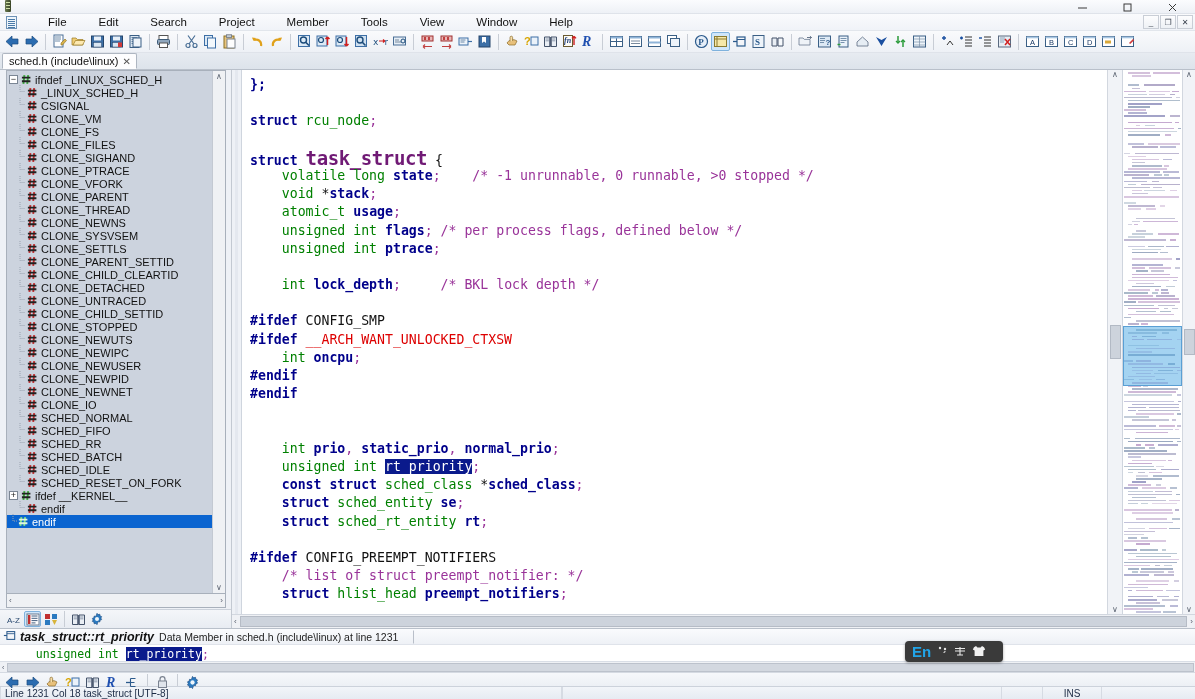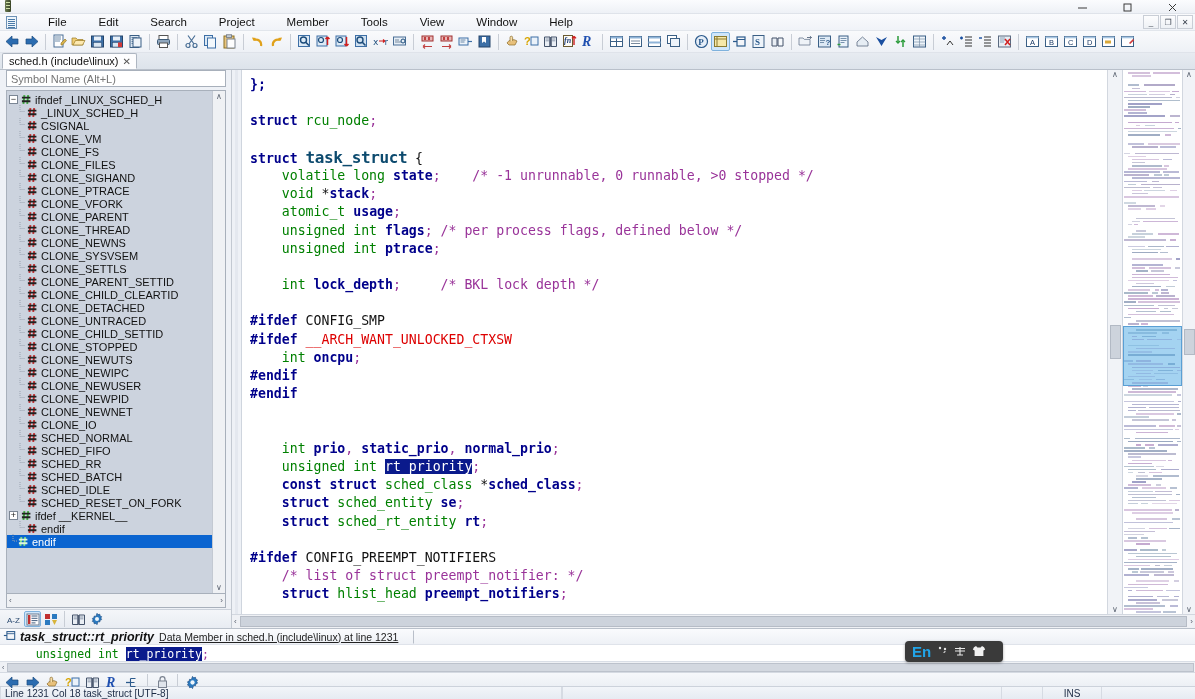--- a/index.html
+++ b/index.html
@@ -181,21 +181,21 @@
     padding: 6px 0 0 8px; white-space:pre; color:#111;
   }
   .code .ln { height:18.2px; }
   .kw      { color:#00008b; font-weight:bold; }                         
   .typ     { color:#008000; }                         
   .mem     { color:#00008b; font-weight:bold; }
   .cmt     { color:#993399; }                         
   .pre     { color:#00008b; font-weight:bold; }       
   .plain   { color:#111111; }
   .red     { color:#dd0000; }
-  .bigid   { font-size:16px; font-weight:bold; color:#0c4a6e; letter-spacing:-0.4px; }
+  .bigid   { font-size:19px; font-weight:bold; color:#701a75; letter-spacing:-0.4px; }
   .sel     { background:#0a1a8c; color:#ffffff; }
   .punct   { color:#993399; }
 
   .ed-vscroll {
     width: 15px; flex:0 0 15px; background:#f1f3f7; border-left:1px solid #d2d7df;
     display:flex; flex-direction:column; align-items:center; justify-content:space-between;
     font-size:8px; color:#5a6270;
   }
   .ed-vscroll .thumb { width:11px; height:34px; background:#cdd3dc; border:1px solid #b2b9c4; }
   .ed-hscroll {
@@ -225,21 +225,21 @@
   .ctxpanel {
     flex: 0 0 58px; height:58px; display:flex; flex-direction:column;
     background:#f2f4f8; border-top:1px solid #b9c0ca;
   }
   .ctx-header {
     height: 15px; display:flex; align-items:center; gap:4px; padding-left:3px;
     background:linear-gradient(to bottom,#fafbfd,#eef1f6);
   }
   .ctx-symbol { font-size:12.5px; font-weight:bold; font-style:italic; color:#111; }
   .ctx-desc   { font-size:10.5px; color:#222; border:1px solid transparent; }
-  .ctx-descbox{ border-right:1px solid #b9bfc9; padding-right:15px;text-decoration:underline; }
+  .ctx-descbox{ border-right:1px solid #b9bfc9; padding-right:15px; }
   .ctx-code {
     flex:1 1 auto; background:#fff; font-family:"DejaVu Sans Mono",monospace;
     font-size:11.5px; padding:2px 0 0 8px; white-space:pre; border-top:1px solid #dfe3ea;
     position:relative;
   }
   .ctx-hscroll {
     height:11px; flex:0 0 11px; background:#eff1f5; display:flex; align-items:center;
     font-size:7px; color:#5a6270; border-top:1px solid #d9dee6;
   }
   .ctx-hscroll .track { flex:1 1 auto; height:9px; margin:0 1px; background:#d3d8e0; border:1px solid #bcc2cc; }
@@ -702,23 +702,20 @@
   <div class="tabstrip">
     <div class="tab">
       <span>sched.h (include\linux)</span>
       <span class="x">✕</span>
     </div>
   </div>
 
   <div class="bodyrow">
 
     <div class="sidebar">
-      <div class="sb-search-wrap">
-        <input class="sb-search" type="text" placeholder="Symbol Name (Alt+L)" style="">
-      </div>
       <div class="sb-list-wrap">
         <div class="sb-list" id="sbList">
             <div class="sb-row">
               <span class="expander">−</span>
               <span class="hashicon"><svg width="11" height="11" viewBox="0 0 11 11">
                   <path d="M3.4 1.2 L2.4 9.8 M7.2 1.2 L6.2 9.8" stroke="#3aa83a" stroke-width="1.9"></path>
                   <path d="M0.9 3.6 L9.4 3.6 M0.9 7.2 L9.4 7.2" stroke="#222" stroke-width="1.9"></path>
                 </svg></span>
               <span>ifndef _LINUX_SCHED_H</span>
             </div>

